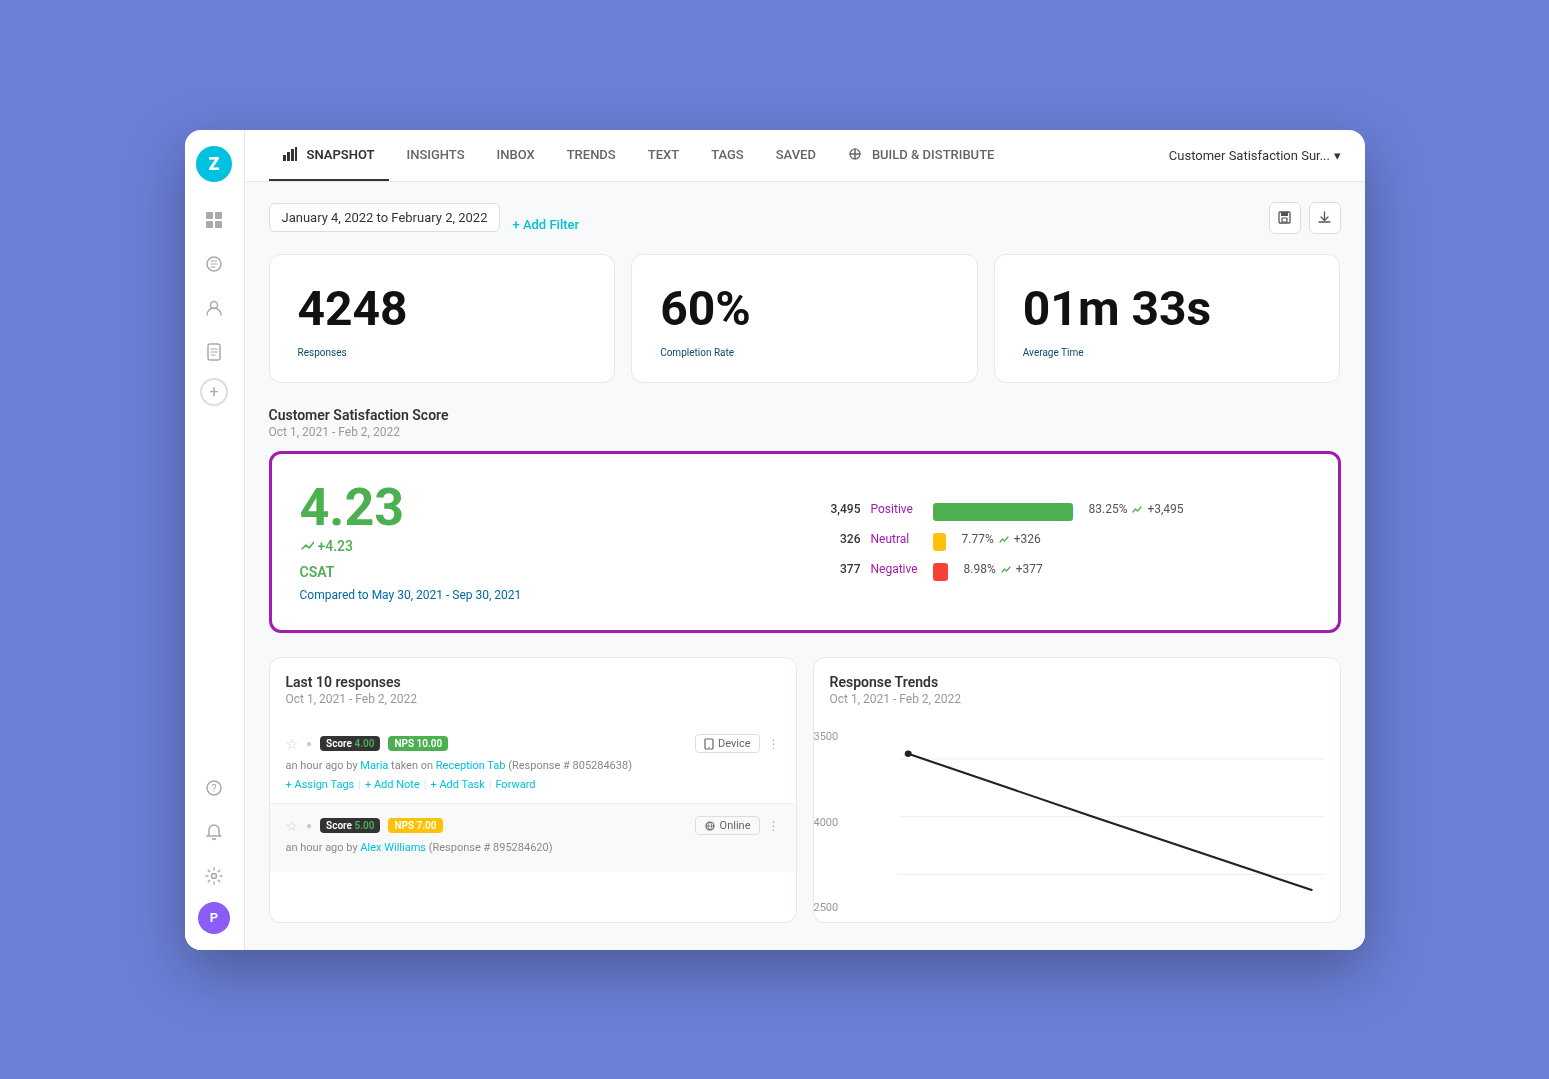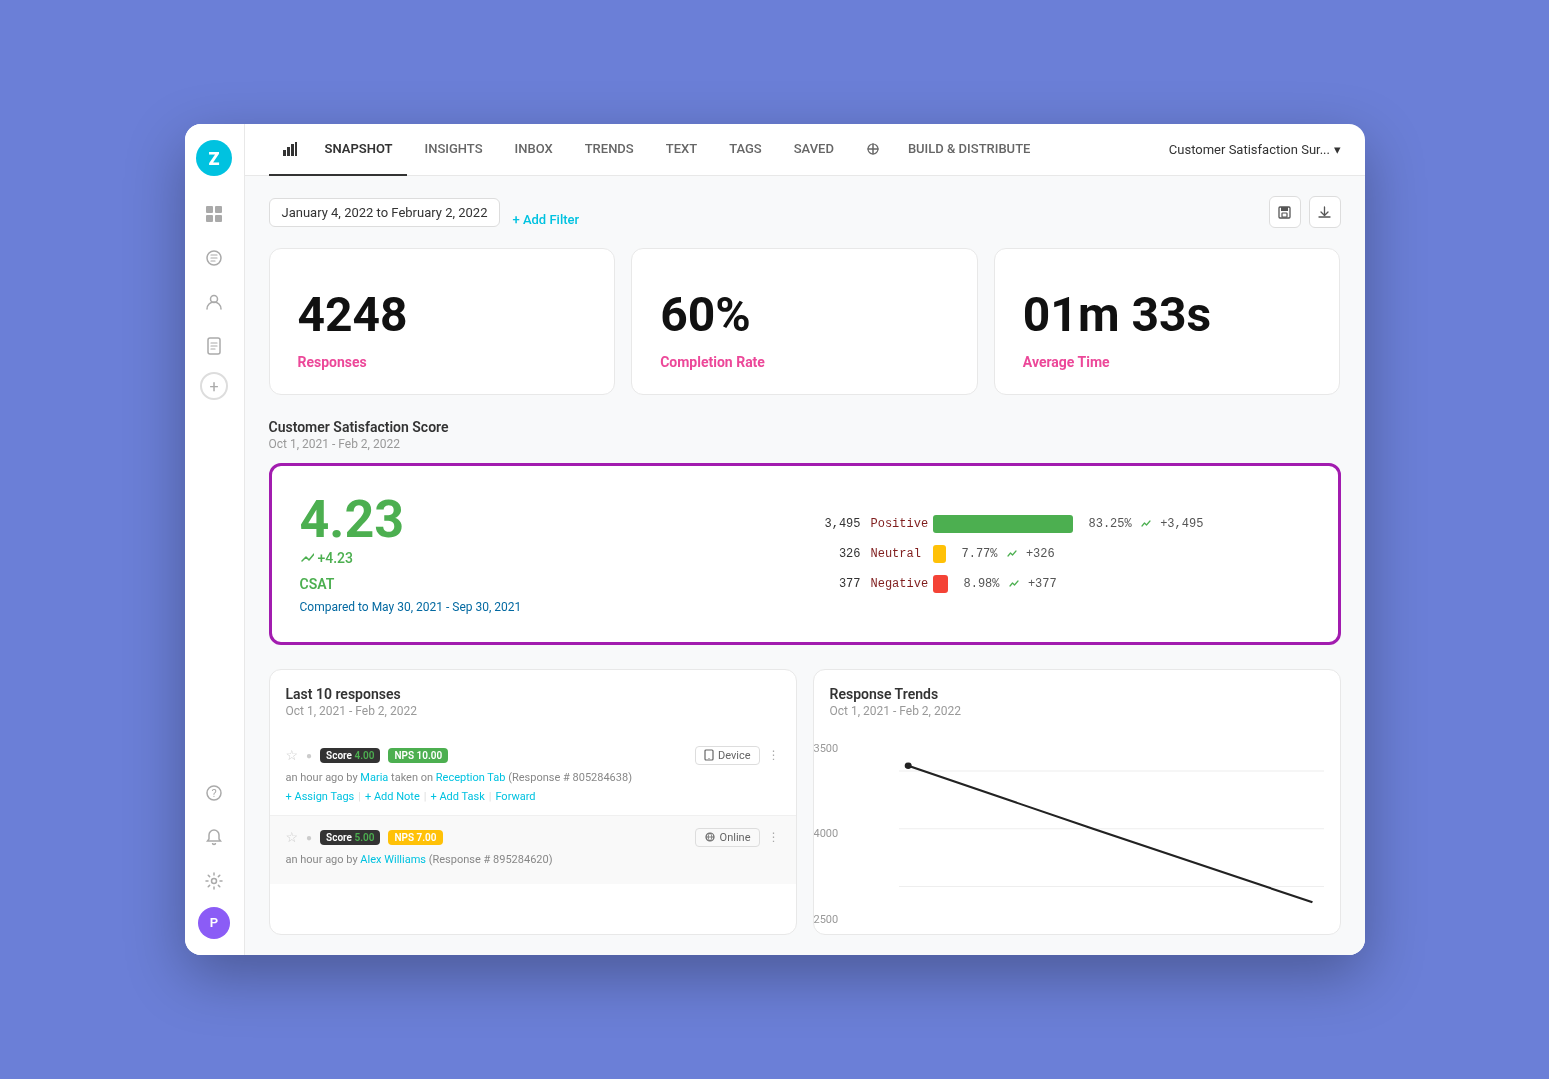--- a/index.html
+++ b/index.html
@@ -109,21 +109,21 @@
       border-bottom: 2px solid transparent;
       white-space: nowrap;
     }
     .nav-item.active {
       color: #333;
       border-bottom: 2px solid #333;
       font-weight: 600;
     }
     .nav-item-icon {
       display: flex;
-      gap: 24px;
+      gap: 6px;
     }
     .nav-spacer { flex: 1; }
     .survey-selector {
       display: flex;
       align-items: center;
       gap: 4px;
       font-size: 13px;
       color: #333;
       cursor: pointer;
     }
@@ -182,33 +182,33 @@
     .metrics-row {
       display: grid;
       grid-template-columns: repeat(3, 1fr);
       gap: 16px;
       margin-bottom: 24px;
     }
     .metric-card {
       background: #fff;
       border: 1px solid #e8e8e8;
       border-radius: 12px;
-      padding: 40px 28px 24px;
+      padding: 28px 28px 24px;
     }
     .metric-value {
       font-size: 48px;
       font-weight: 700;
       color: #111;
       line-height: 1.1;
       margin-bottom: 12px;
     }
     .metric-label {
-      font-size: 14px;
-      color: #ec4899;
-      font-weight: 700;
+      font-size: 10px;
+      color: #0c4a6e;
+      font-weight: 400;
     }
     
     .csat-section {
       margin-bottom: 24px;
     }
     .section-title {
       font-size: 14px;
       font-weight: 600;
       color: #333;
       margin-bottom: 2px;
@@ -257,34 +257,32 @@
     }
     .csat-right {
       flex: 1;
       display: flex;
       flex-direction: column;
       gap: 10px;
       padding-left: 40px;
     }
     .csat-bar-row {
       display: flex;
-      align-items: center;
       gap: 10px;
       font-size: 12px;
-      font-family: Liberation Mono, monospace;
     }
     .csat-bar-count {
       width: 36px;
       text-align: right;
       color: #333;
       font-weight: 500;
     }
     .csat-bar-label {
       width: 52px;
-      color: #7f1d1d;
+      color: #a21caf;
     }
     .csat-bar-track {
       position: relative;
       height: 20px;
       display: flex;
       align-items: center;
     }
     .csat-bar-fill {
       height: 18px;
       border-radius: 3px;

